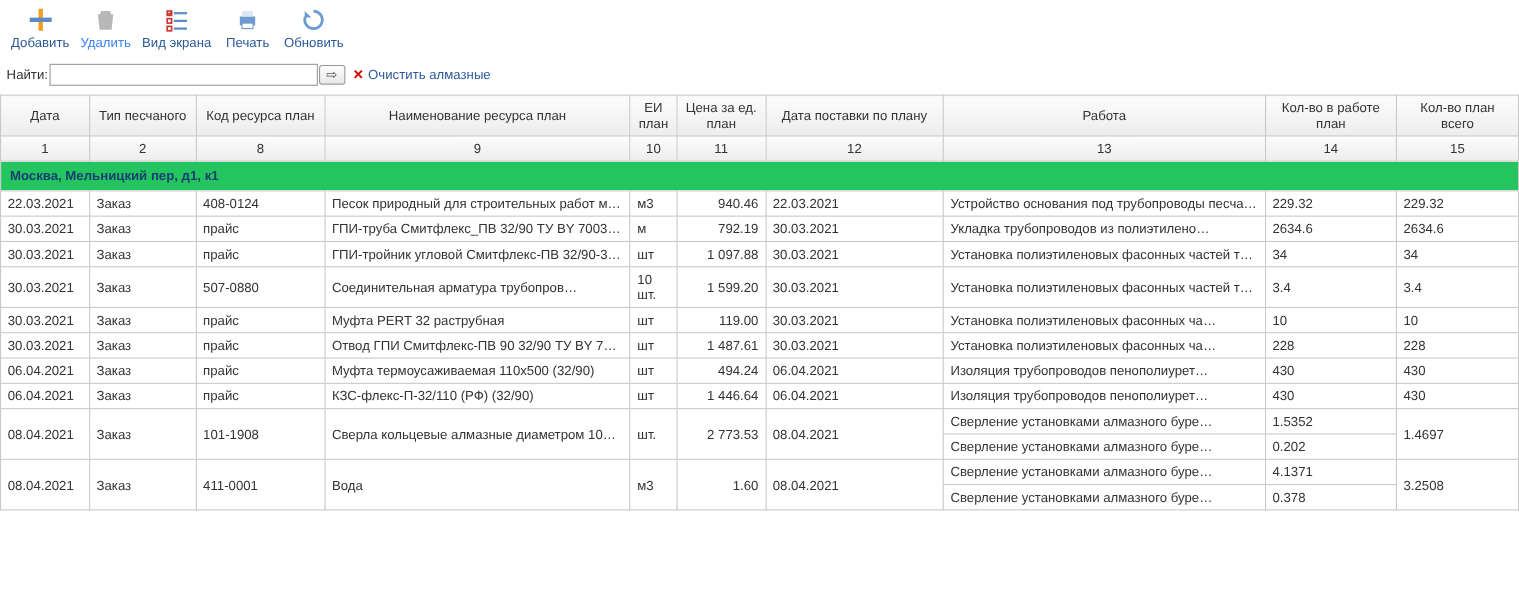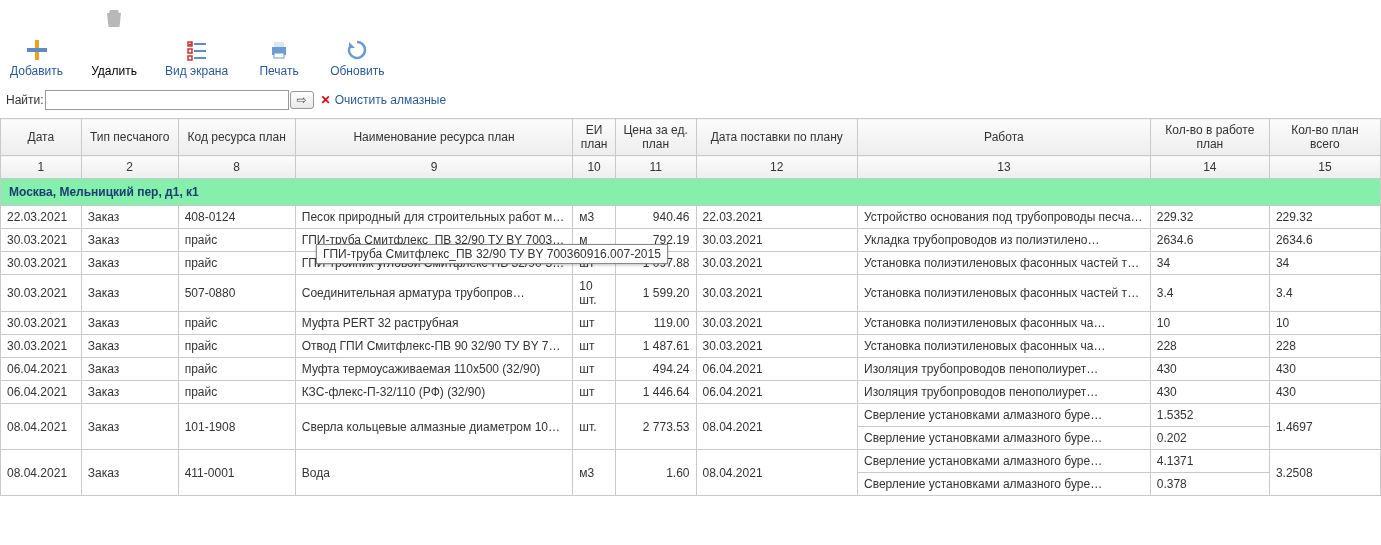--- a/index.html
+++ b/index.html
@@ -1,38 +1,38 @@
 <!DOCTYPE html>
 <html><head>
 <meta charset="utf-8">
 <style>
 * { box-sizing: border-box; margin: 0; padding: 0; }
 body { font-family: Arial, Helvetica, sans-serif; font-size: 12px; color: #333; background: #fff; }
 
 
-.toolbar { display: flex; gap: 26px; padding: 6px 10px 2px; align-items: flex-end; }
+.toolbar { display: flex; gap: 8px; padding: 6px 10px 2px; }
 .tb-btn { display: flex; flex-direction: column; align-items: center; cursor: pointer; min-width: 50px; }
 .tb-btn.disabled { cursor: default; }
 .tb-icon { width: 24px; height: 24px; margin-bottom: 2px; }
 .tb-label { font-size: 12px; color: #2b5a9a; }
-.tb-label.disabled-label { color: #000000; margin-top: 32px; }
+.tb-label.disabled-label { color: #3b82f6; }
 
 
 .searchbar { display: flex; align-items: center; gap: 1px; padding: 10px 6px 8px; }
 .searchbar input[type="text"] { border: 1px solid #999; height: 20px; width: 244px; padding: 0 4px; font-size: 12px; }
 .go-btn { width: 24px; height: 18px; border: 1px solid #999; border-radius: 3px; background: linear-gradient(#fff,#e8e8e8); text-align:center; line-height:16px; font-size:12px; color:#555; cursor:pointer;}
 .clear-filters { display:flex; align-items:center; gap:4px; color:#2b5a9a; cursor:pointer; margin-left:6px;}
 .clear-x { color:#d00; font-weight:bold; }
 
 
 table { border-collapse: collapse; width: 100%; table-layout: fixed; padding-left: 19px; }
 th, td { border: 1px solid #c9c9c9; padding: 4px 6px; font-size: 12px; vertical-align: middle; overflow: hidden; text-overflow: ellipsis; }
 th { background: linear-gradient(#fcfcfc, #ededed); font-weight: normal; text-align: center; color:#333; }
 .num-row td { text-align:center; background: linear-gradient(#fcfcfc, #ededed); }
-.group-row td { color:#1a3e73; font-weight:bold; background:#86efac; padding:6px 8px; }
+.group-row td { color:#1a3e73; font-weight:bold; background:#22c55e; padding:6px 8px; }
 td.right { text-align: right; }
 td.ellip { white-space: nowrap; }
 .truncate { white-space: nowrap; overflow: hidden; text-overflow: ellipsis; }
 
 
 .tooltip { position:absolute; background:#fff; border:1px solid #888; padding:2px 6px; font-size:12px; box-shadow:0 1px 3px rgba(0,0,0,.25); white-space:nowrap; z-index:10; }
 
 
 .col-date{width:80px;} .col-op{width:96px;} .col-code{width:116px;} .col-name{width:275px;}
 .col-unit{width:42px;} .col-price{width:80px;} .col-deliv{width:160px;} .col-work{width:290px;}
@@ -261,14 +261,13 @@
           <td class="truncate">Сверление установками алмазного буре…</td>
           <td>4.1371</td>
           <td rowspan="2">3.2508</td>
         </tr>
         <tr>
           <td class="truncate">Сверление установками алмазного буре…</td>
           <td>0.378</td>
         </tr>
       </tbody>
 </table>
-<div class="tooltip" id="tt" style="display: block; left: 316px; top: 125.5px;">ГПИ-труба Смитфлекс_ПВ 32/90 ТУ BY 700360916.007-2015</div>
 </div>
 
 </body></html>

